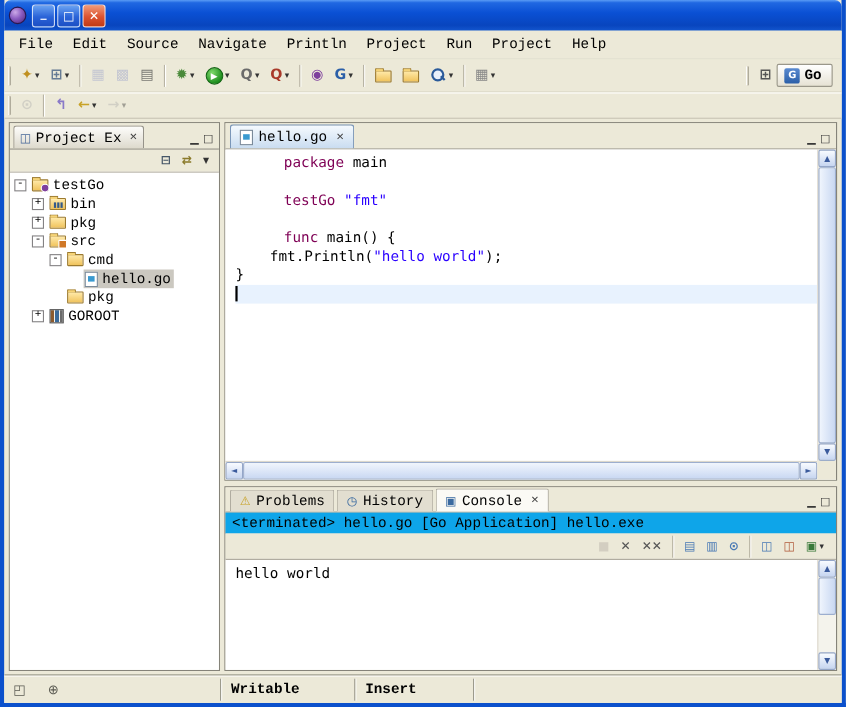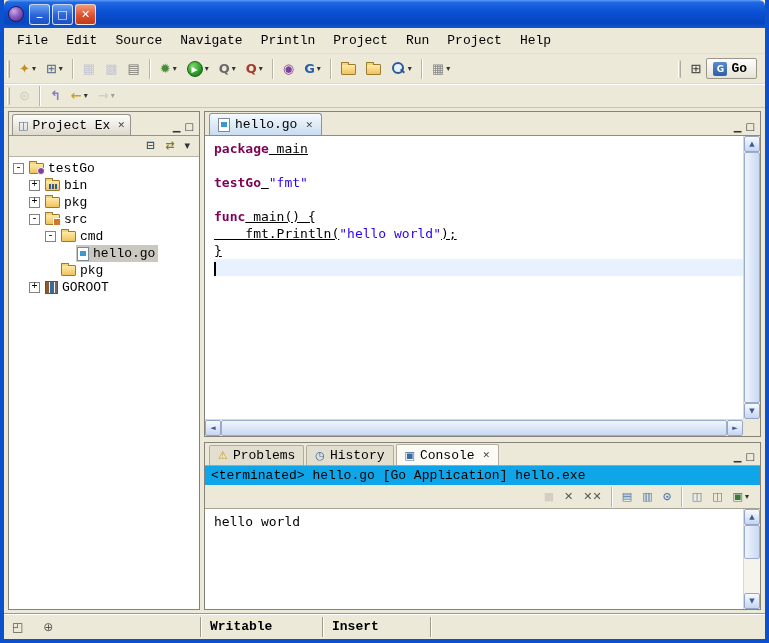--- a/index.html
+++ b/index.html
@@ -176,23 +176,23 @@
     background:linear-gradient(#F5FAFE,#C9DCF0); border:1px solid #7A96B8; border-bottom:none;
     border-radius:3px 3px 0 0; font-size:13px;
   }
   .editor-body{ flex:1; position:relative; background:#FFF; min-height:0; }
   .code-area{ position:absolute; left:0; top:0; right:17px; bottom:17px;
               padding:4px 0 0 9px; overflow:hidden; background:#FFF; }
   .code-line{ height:17px; line-height:17px; font-size:13px; white-space:pre;
               font-family:"DejaVu Sans Mono","Liberation Mono",monospace; }
   .code-line.current{ background:var(--curline); margin-right:-0px; }
   .caret{ display:inline-block; width:2px; height:14px; background:#000; vertical-align:middle; }
-  .tok-kw{ color:var(--kw); font-weight:bold; }
+  .tok-kw{ color:var(--kw); font-weight:normal;margin-left:44px; }
   .tok-str{ color:var(--str); }
-  .tok-pl{ color:var(--pl);text-decoration:underline; }
+  .tok-pl{ color:var(--pl); }
 
   
   .vscroll{ position:absolute; right:0; top:0; bottom:17px; width:17px;
             background:#F4F3EC; border-left:1px solid #DCD8CC; display:flex; flex-direction:column; }
   .hscroll{ position:absolute; left:0; right:17px; bottom:0; height:17px;
             background:#F4F3EC; border-top:1px solid #DCD8CC; display:flex; }
   .scroll-corner{ position:absolute; right:0; bottom:0; width:17px; height:17px; background:#ECE9D8; }
   .sbtn{ flex:0 0 16px; height:16px; width:16px;
          background:linear-gradient(#F8FBFF,#C6D5F0); border:1px solid #94A6C8; border-radius:2px;
          color:#3A5A9C; font-size:7px; text-align:center; line-height:14px;

